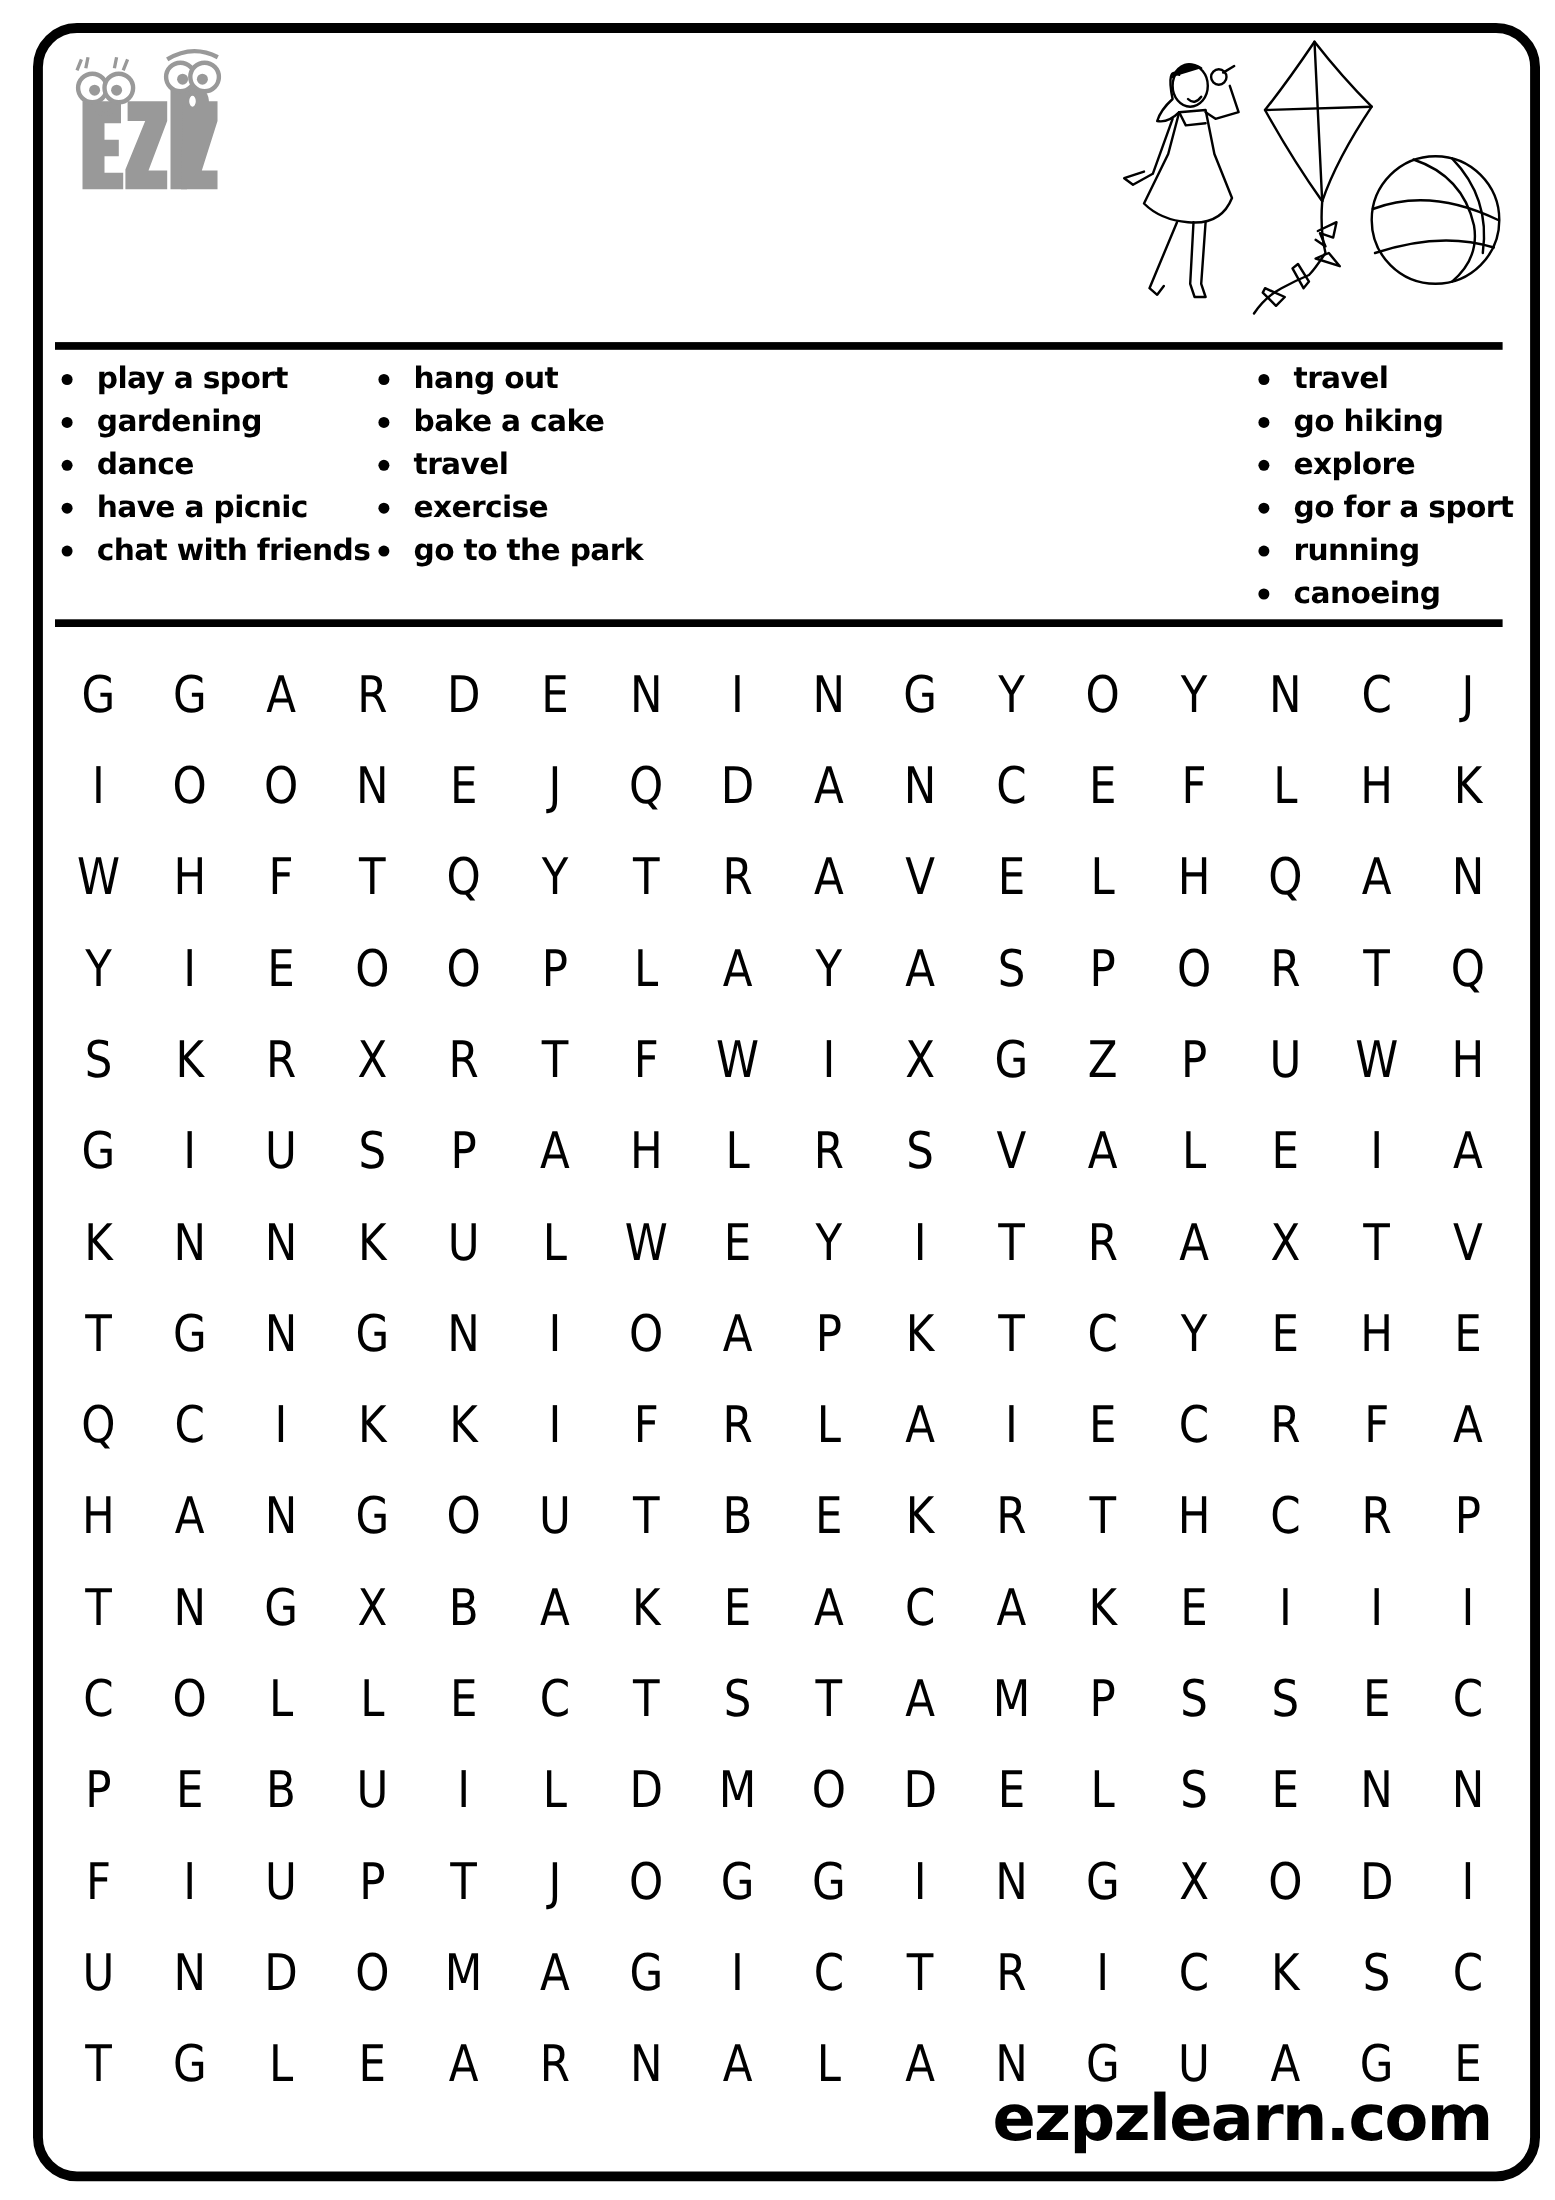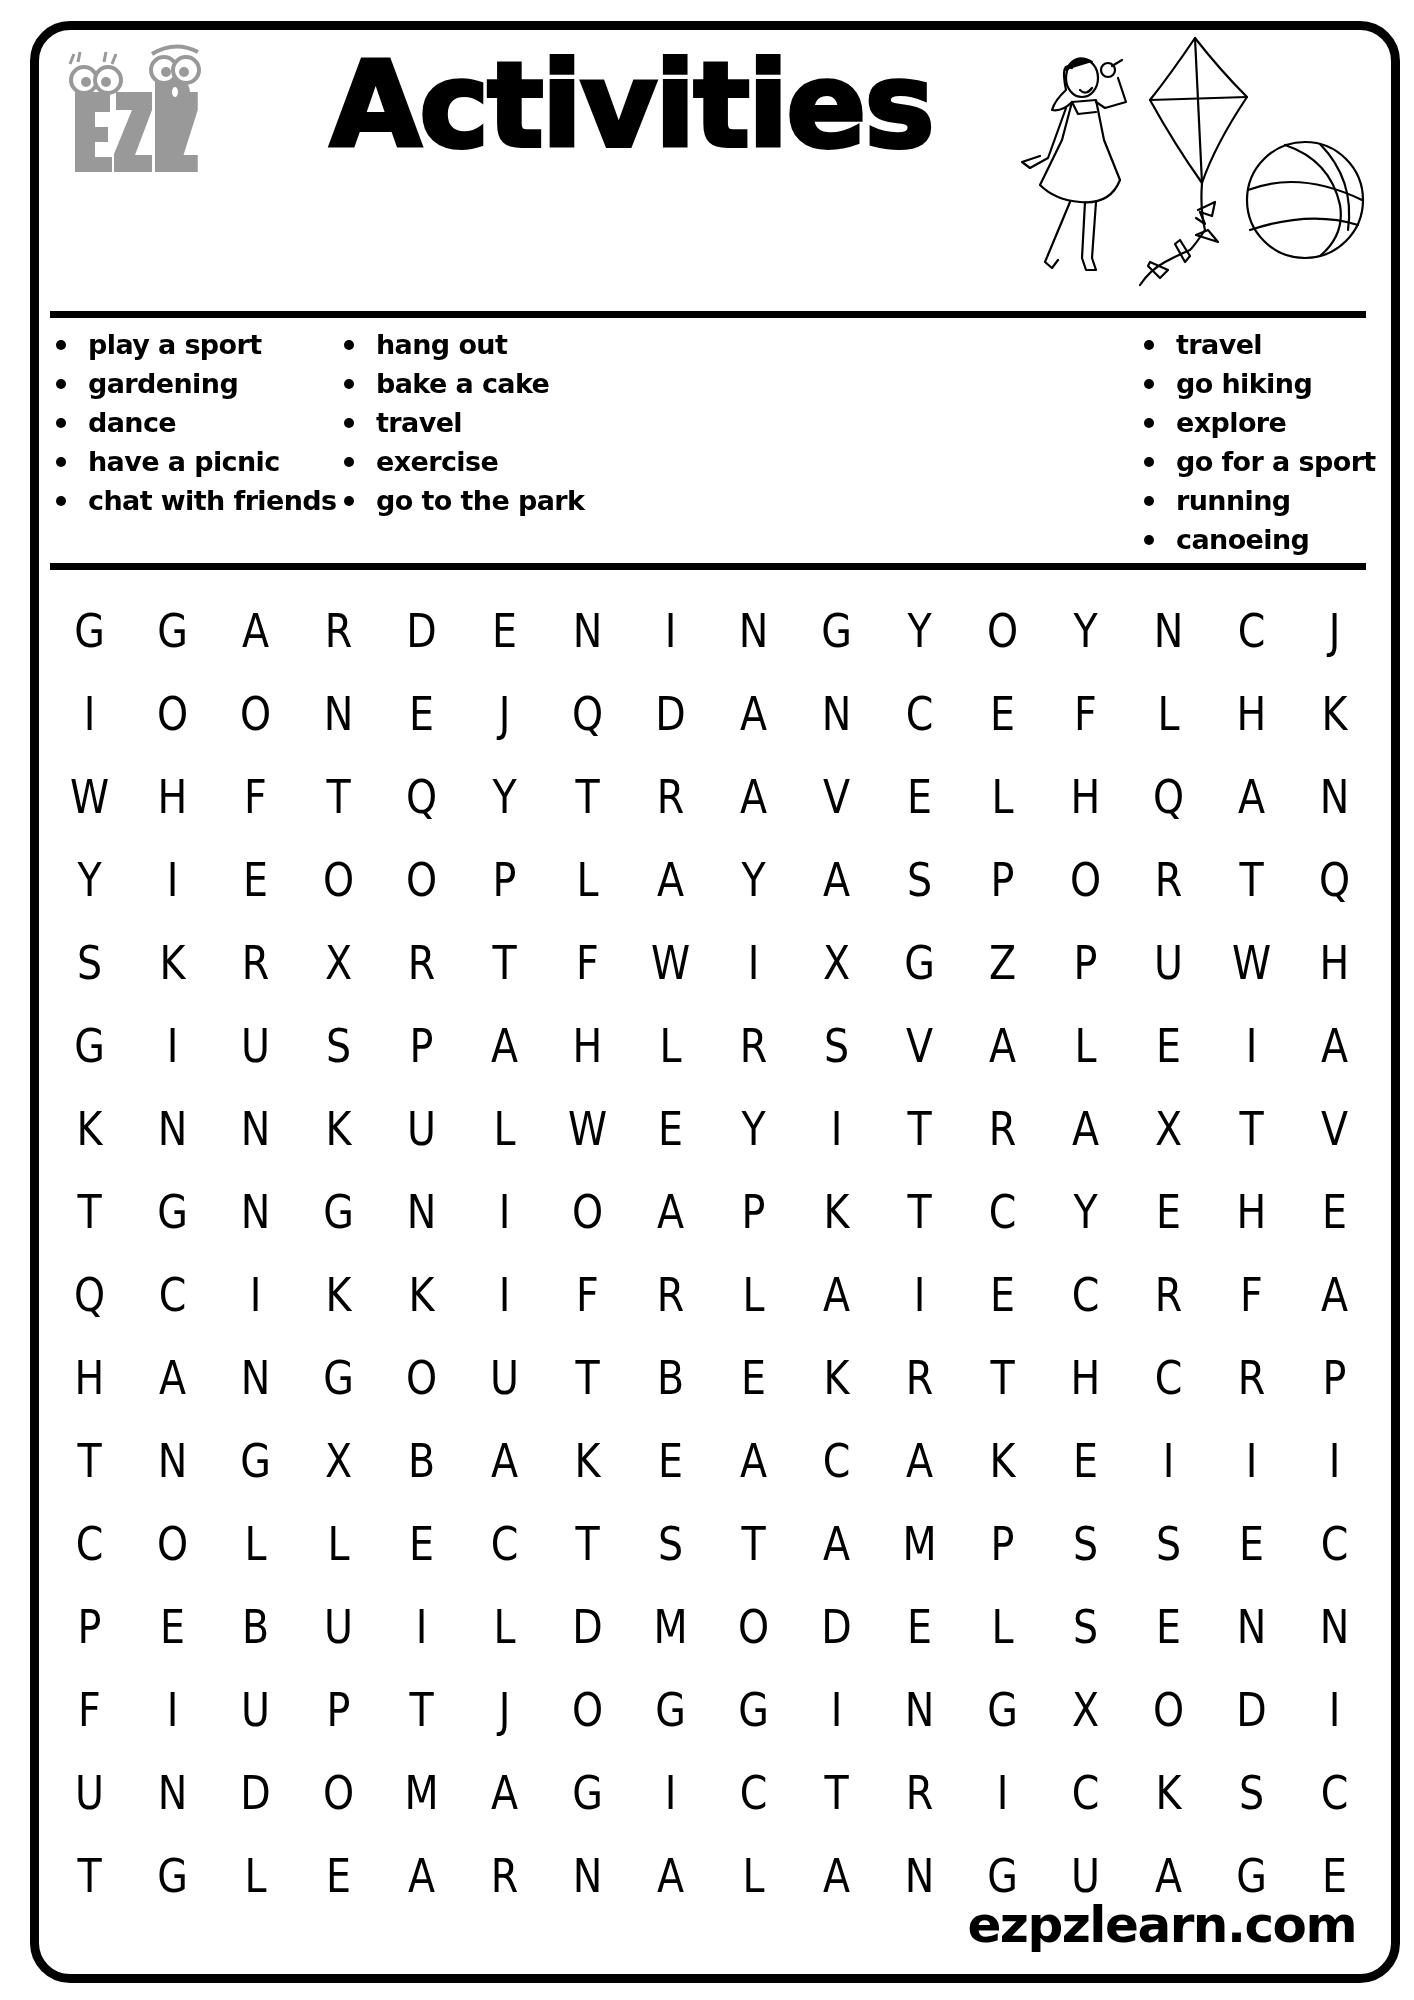--- a/index.html
+++ b/index.html
@@ -34,21 +34,21 @@
   }
   .grid { position: absolute; left: 48px; top: 589px; width: 1328px; }
   .grow { display: flex; height: 83px; }
   .gcell {
     width: 83px; height: 83px; display: flex; align-items: center; justify-content: center;
     font-family: "DejaVu Sans", sans-serif; font-weight: normal; font-size: 46px; color: #000;
     transform: scaleX(0.86);
   }
   .footer {
     position: absolute; right: 58px; top: 1895px;
-    font-family: "DejaVu Sans", sans-serif; font-weight: bold; font-size: 50px; color: #000;
+    font-family: "DejaVu Sans", sans-serif; font-weight: bold; font-size: 58px; color: #000;
     letter-spacing: -1.5px; line-height: 60px;
   }
 </style>
 </head>
 <body>
 
 <div class="frame"></div>
 
 <div class="logo">
   <svg viewBox="0 0 170 160">
@@ -71,21 +71,20 @@
     <circle cx="124" cy="48" r="13" fill="#fff" stroke="#999" stroke-width="4"></circle>
     <circle cx="146" cy="48" r="13" fill="#fff" stroke="#999" stroke-width="4"></circle>
     <circle cx="126" cy="50" r="5" fill="#999"></circle>
     <circle cx="144" cy="50" r="5" fill="#999"></circle>
     <path d="M112 32 Q135 18 158 30" stroke="#999" stroke-width="4" fill="none"></path>
     <ellipse cx="135" cy="70" rx="4" ry="6" fill="#fff" stroke="#999" stroke-width="2"></ellipse>
   </svg>
 </div>
 
 <div class="title">
-  <span>Activities</span>
 </div>
 
 <div class="illus">
   <svg viewBox="0 0 380 260" fill="none" stroke="#000" stroke-width="2.2" stroke-linecap="round" stroke-linejoin="round">
     <g>
 
       <path d="M72 38 Q60 30 66 60 Q55 70 52 80 Q62 82 72 72"></path>
       <ellipse cx="82" cy="48" rx="16" ry="19"></ellipse>
       <path d="M66 40 Q75 22 92 32" fill="#000"></path>
       <path d="M80 60 Q86 66 92 58"></path>

